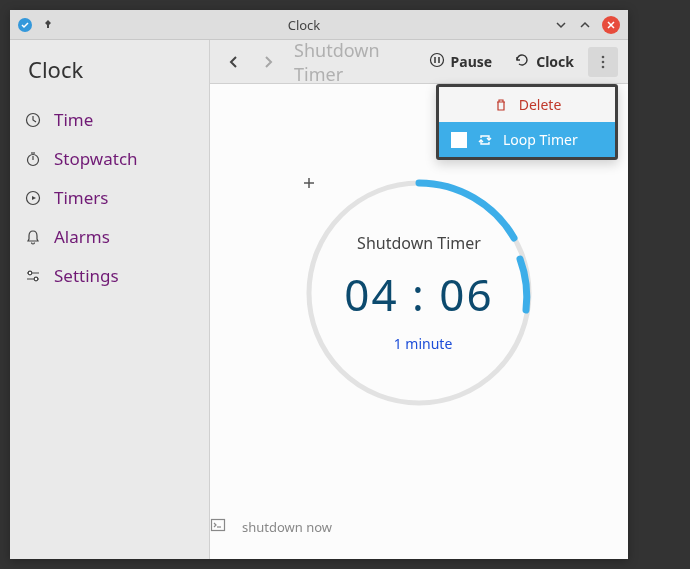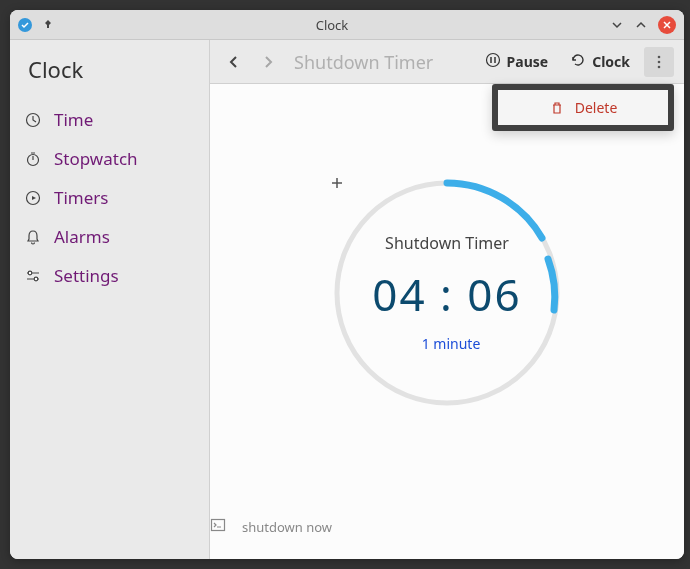--- a/index.html
+++ b/index.html
@@ -1,17 +1,17 @@
 <!DOCTYPE html>
 <html><head>
 <meta charset="utf-8">
 <style>
 * { box-sizing: border-box; margin: 0; padding: 0; font-family: "Noto Sans", "Segoe UI", sans-serif; }
 body { width: 690px; height: 569px; background: #333; padding: 10px; }
-.window { width: 674px; height: 549px; background: #fff; border-radius: 8px; overflow: hidden; display: flex; flex-direction: column; box-shadow: 0 2px 10px rgba(0,0,0,0.3); position: relative; }
+.window { width: 618px; height: 549px; background: #fff; border-radius: 0; overflow: hidden; display: flex; flex-direction: column; box-shadow: 0 2px 10px rgba(0,0,0,0.3); position: relative; }
 .titlebar { height: 30px; background: #dedede; display: flex; align-items: center; padding: 0 8px; border-bottom: 1px solid #c8c8c8; }
 .titlebar .left-icons { display: flex; gap: 10px; align-items: center; }
 .titlebar .title { flex: 1; text-align: center; font-size: 13px; color: #444; }
 .titlebar .right-icons { display: flex; gap: 10px; align-items: center; }
 .app-icon { width: 14px; height: 14px; border-radius: 50%; background: #3498db; display: flex; align-items: center; justify-content: center; }
 .pin-icon svg, .chev svg { display: block; }
 .close-btn { width: 18px; height: 18px; border-radius: 50%; background: #e74c3c; display: flex; align-items: center; justify-content: center; }
 .body { flex: 1; display: flex; }
 .sidebar { width: 200px; background: #eaeaea; border-right: 1px solid #d0d0d0; display: flex; flex-direction: column; }
 .sidebar-header { padding: 14px 18px 10px 18px; font-size: 22px; color: #333; }
@@ -26,21 +26,21 @@
 .toolbar-btn { display: flex; align-items: center; gap: 6px; padding: 4px 8px; font-size: 14px; color: #333; cursor: pointer; border-radius: 3px; font-weight: bold; }
 .more-btn { width: 30px; height: 30px; display: flex; align-items: center; justify-content: center; background: #d8d8d8; border-radius: 3px; cursor: pointer; }
 .timer-area { flex: 1; display: flex; flex-direction: column; align-items: center; justify-content: center; position: relative; }
 .ring-wrap { position: relative; width: 234px; height: 234px; display: flex; align-items: center; justify-content: center; }
 .ring-wrap svg { position: absolute; top: 0; left: 0; }
 .ring-content { display: flex; flex-direction: column; align-items: center; gap: 10px; }
 .timer-name { font-size: 16px; color: #444; }
 .timer-time { font-size: 44px; font-weight: 400; color: #0c4a6e; letter-spacing: 2px; }
 .add-minute { display: flex; align-items: center; gap: 8px; font-size: 14px; color: #1d4ed8; cursor: pointer; }
 .command-row { display: flex; align-items: center; gap: 16px; padding: 16px 0 22px 0; color: #888; font-size: 13px; font-family: monospace; }
-.menu-popup { position: absolute; top: 74px; right: 10px; width: 182px; background: #f5f5f5; border: 6px solid #404040; border-radius: 3px; box-shadow: 0 4px 12px rgba(0,0,0,0.18); overflow: hidden; }
+.menu-popup { position: absolute; top: 74px; right: 10px; width: 182px; background: #f5f5f5; border: 3px solid #404040; border-radius: 3px; box-shadow: 0 4px 12px rgba(0,0,0,0.18); overflow: hidden; }
 .menu-item { display: flex; align-items: center; gap: 10px; padding: 8px 12px; font-size: 14px; cursor: pointer; }
 .menu-item.delete { color: #c0392b; justify-content: center; }
 .menu-item.loop { background: #3daee9; color: #fff; }
 .menu-item.loop .checkbox { width: 16px; height: 16px; background: #fff; border: 1px solid #fff; }
 .menu-item .mi-icon { width: 16px; height: 16px; display: flex; align-items: center; justify-content: center; }
 </style>
 </head>
 <body>
 
 <div class="window">
@@ -209,15 +209,25 @@
 
   <div class="menu-popup">
     <div class="menu-item delete">
       <span class="mi-icon">
         <svg width="14" height="14" viewBox="0 0 14 14">
             <path d="M3 4 L11 4 M5 4 L5 2 L9 2 L9 4 M4 4 L4 12 L10 12 L10 4" stroke="#c0392b" stroke-width="1.2" fill="none"></path>
           </svg>
       </span>
       <span>Delete</span>
     </div>
+    <div class="menu-item loop">
+      <span class="checkbox"></span>
+      <span class="mi-icon">
+        <svg width="14" height="14" viewBox="0 0 14 14">
+            <path d="M3 5 L3 3 L11 3 L11 7 M11 9 L11 11 L3 11 L3 7" stroke="#fff" stroke-width="1.4" fill="none"></path>
+            <path d="M9 5 L11 7 L13 5 M5 9 L3 7 L1 9" stroke="#fff" stroke-width="1.4" fill="none"></path>
+          </svg>
+      </span>
+      <span>Loop Timer</span>
+    </div>
   </div>
 
 </div>
 
 </body></html>

